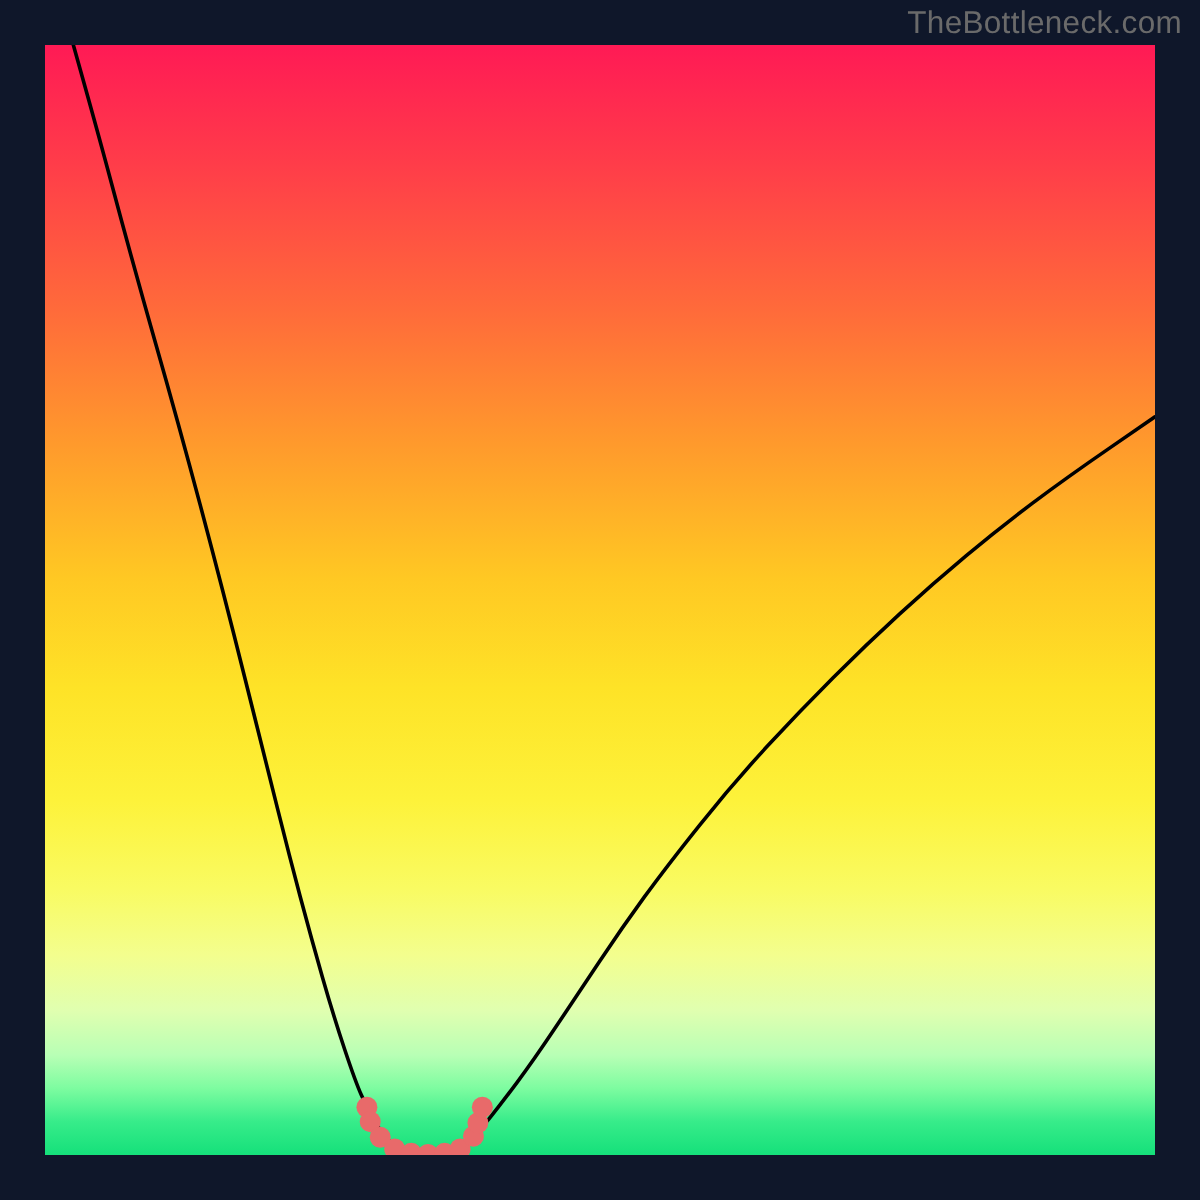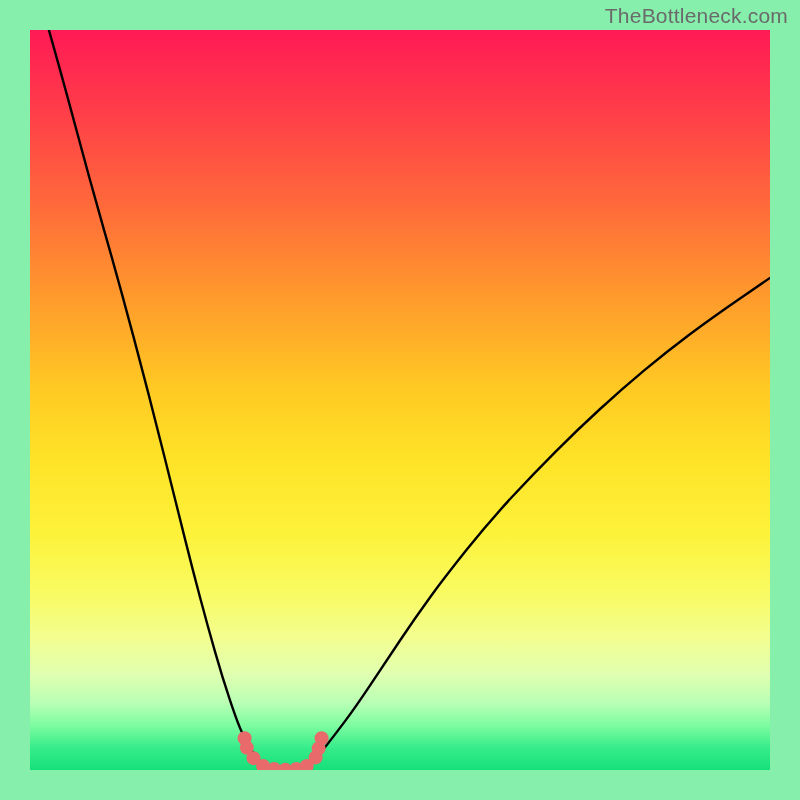--- a/index.html
+++ b/index.html
@@ -10,21 +10,21 @@
     overflow: hidden;
     background: #000;
     font-family: Arial, Helvetica, sans-serif;
   }
   .frame {
     position: absolute;
     left: 0;
     top: 0;
     width: 800px;
     height: 800px;
-    background: #86efac;
+    background: #0f172a;
   }
   .plot {
     position: absolute;
     left: 30px;
     top: 30px;
     width: 740px;
     height: 740px;
     overflow: hidden;
   }
   .gradient {

